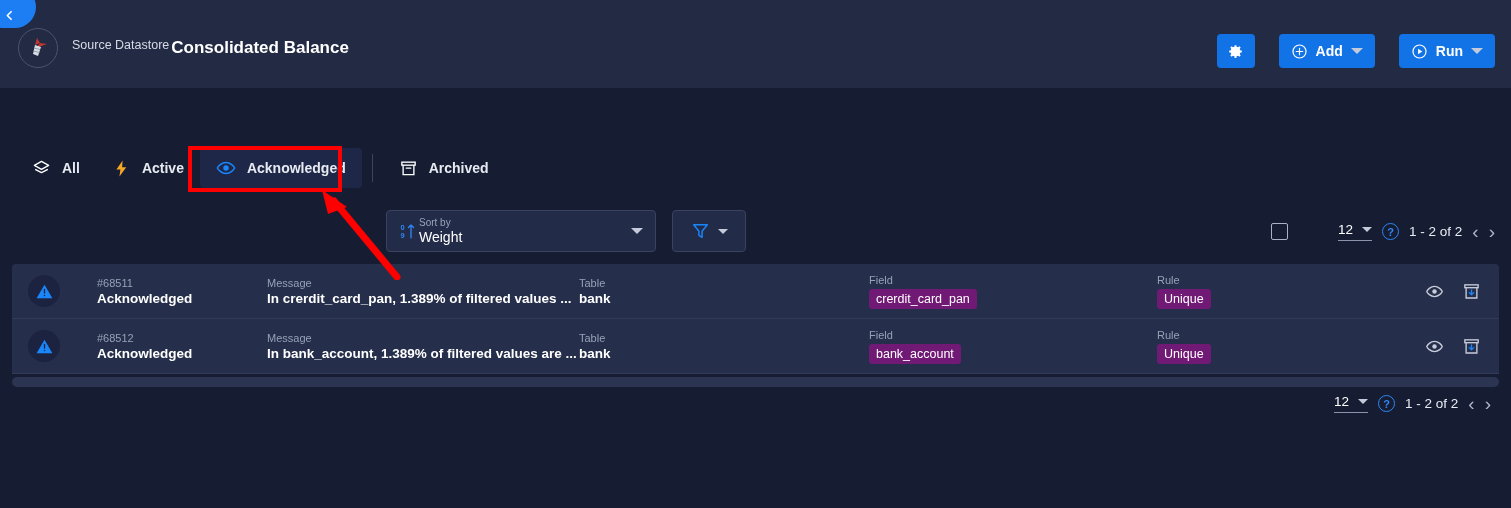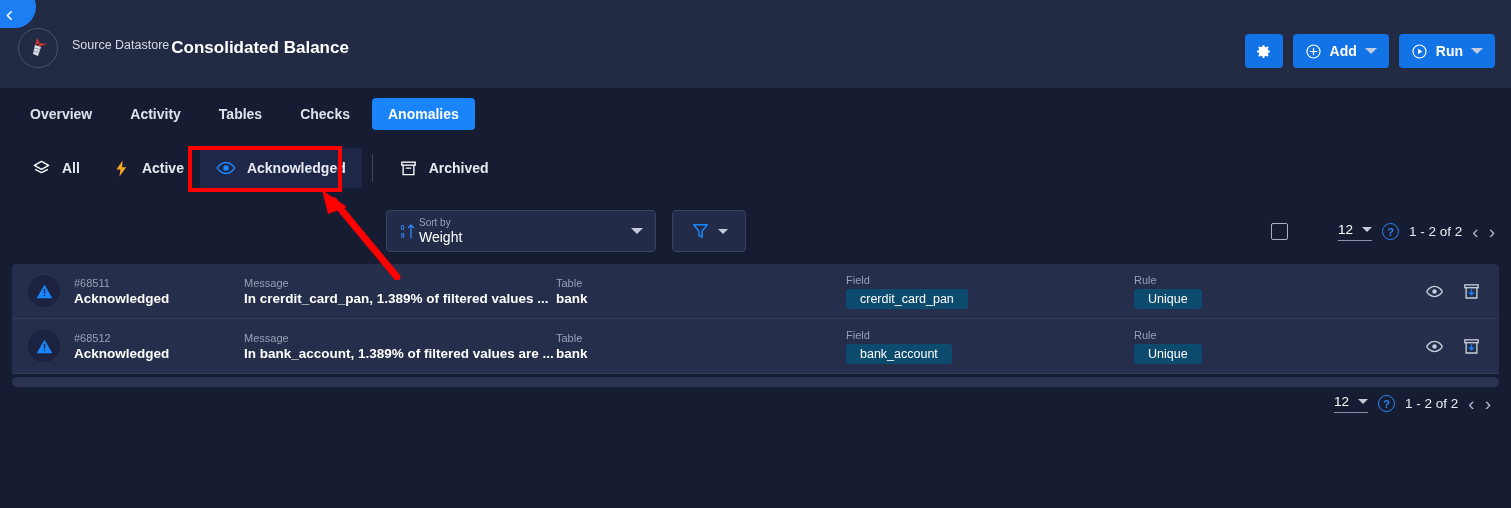--- a/index.html
+++ b/index.html
@@ -24,21 +24,21 @@
   .ds-block { position: absolute; left: 18px; top: 28px; display: flex; align-items: center; gap: 14px; }
   .ds-avatar {
     width: 40px; height: 40px; border-radius: 50%;
     border: 1px solid #4a5570; background: #222a44;
     display: flex; align-items: center; justify-content: center;
   }
   .ds-text { display: flex; flex-direction: row; gap: 2px; }
   .ds-sub { font-size: 12.5px; color: #d7dbe6; line-height: 14px; }
   .ds-title { font-size: 17px; font-weight: bold; color: #ffffff; line-height: 20px; }
 
-  .actions { position: absolute; right: 16px; top: 34px; display: flex; gap: 10px; align-items: center; }
+  .actions { position: absolute; right: 16px; top: 34px; display: flex; gap: 24px; align-items: center; }
   .btn {
     background: #1273e6; border-radius: 4px; height: 34px;
     display: flex; align-items: center; gap: 8px;
     color: #fff; font-size: 14px; font-weight: bold; cursor: pointer;
     padding: 0 12px;
   }
   .btn.icon-only { width: 38px; justify-content: center; padding: 0; }
   .btn svg { display: block; }
 
   
@@ -112,28 +112,28 @@
   }
   .row:first-child { border-radius: 4px 4px 0 0; }
   .cell { display: flex; flex-direction: column; justify-content: center; }
   .cap { font-size: 11px; color: #98a1b6; line-height: 14px; }
   .val { font-size: 13.5px; font-weight: bold; color: #ffffff; line-height: 17px; white-space: nowrap; }
   .badge-ico {
     width: 32px; height: 32px; border-radius: 50%; background: #1b2340;
     display: flex; align-items: center; justify-content: center;
     margin-left: 16px; margin-right: 14px; flex: none;
   }
-  .c-id { width: 170px; }
+  .c-id { width: 170px; margin-left: 23px; }
   .c-msg { width: 312px; }
   .c-table { width: 290px; }
   .c-field { width: 288px; }
   .c-rule { flex: 1; }
   .chip {
-    display: inline-block; background: #0c4a6e; color: #fff;
-    font-size: 12.5px; border-radius: 3px; padding: 3px 14px;
+    display: inline-block; background: #701a75; color: #fff;
+    font-size: 12.5px; border-radius: 3px; padding: 3px 7px;
     align-self: flex-start; margin-top: 2px; white-space: nowrap;
   }
   .row-acts { display: flex; align-items: center; gap: 18px; padding-right: 18px; margin-left: auto; }
   .row-acts svg { cursor: pointer; display: block; }
   .scrollstrip { position: absolute; left: 12px; top: 377px; width: 1487px; height: 10px; background: #2b3450; border-radius: 5px; }
 
   
   .anno-box {
     position: absolute; left: 188px; top: 146px; width: 154px; height: 46px;
     border: 4px solid #fe0000; pointer-events: none;
@@ -186,37 +186,20 @@
         <svg width="17" height="17" viewBox="0 0 24 24">
           <circle cx="12" cy="12" r="9.2" fill="none" stroke="#fff" stroke-width="1.7"></circle>
           <path d="M10 8.2 L16 12 L10 15.8 Z" fill="#fff"></path>
         </svg>
         <span>Run</span>
         <span class="caret"></span>
       </div>
     </div>
   </div>
 
-  <div class="tabs">
-    <div class="tab">
-        <span>Overview</span>
-      </div>
-    <div class="tab">
-        <span>Activity</span>
-      </div>
-    <div class="tab">
-        <span>Tables</span>
-      </div>
-    <div class="tab">
-        <span>Checks</span>
-      </div>
-    <div class="tab active">
-        <span>Anomalies</span>
-      </div>
-  </div>
 
   <div class="filterbar">
 
     <div class="fbtn">
       <svg width="19" height="19" viewBox="0 0 24 24">
         <path d="M12 3 L21 8 L12 13 L3 8 Z" fill="none" stroke="#fff" stroke-width="1.7" stroke-linejoin="round"></path>
         <path d="M4 13 L12 17.2 L20 13" fill="none" stroke="#fff" stroke-width="1.7" stroke-linejoin="round"></path>
       </svg>
       <span>All</span>
     </div>

